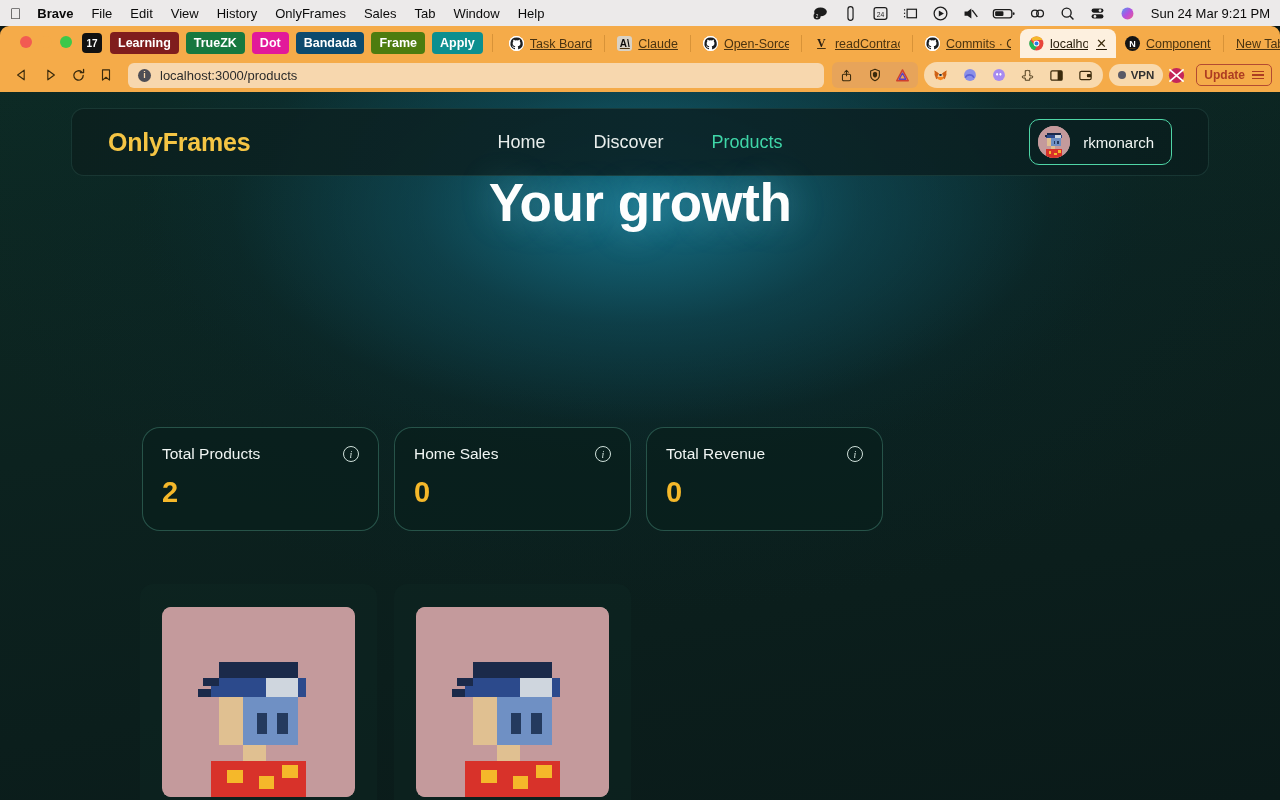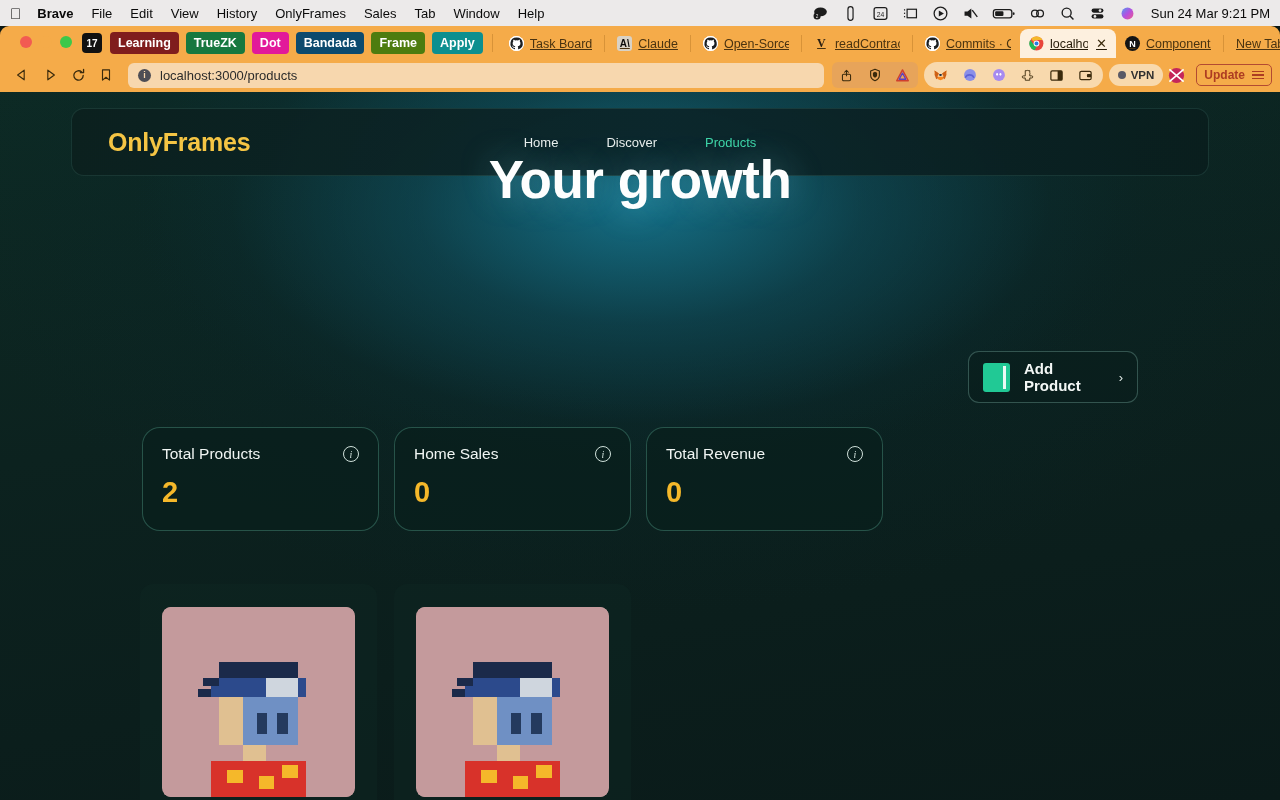--- a/index.html
+++ b/index.html
@@ -120,35 +120,35 @@
   
   .sitenav {
     position: absolute; left: 71px; top: 16px; width: 1138px; height: 68px;
     border-radius: 13px;
     background: linear-gradient(100deg, rgba(12,32,30,0.92) 0%, rgba(11,36,40,0.92) 52%, rgba(10,30,30,0.92) 100%);
     border: 1px solid rgba(110,200,180,0.14);
     display: flex; align-items: center; padding: 0 36px;
   }
   .brand { font-size: 25px; font-weight: bold; color: #f5c544; letter-spacing: -0.2px; }
   .navlinks { position: absolute; left: 0; right: 0; display: flex; justify-content: center; gap: 48px; pointer-events: none; }
-  .navlink { font-size: 13px; color: #e9eeec; pointer-events: auto; }
+  .navlink { font-size: 18px; color: #e9eeec; pointer-events: auto; }
   .navlink.active { color: #3fd6a8; }
   .userbtn {
     margin-left: auto; display: flex; align-items: center; gap: 13px;
     border: 1px solid #4fd5a6; border-radius: 10px;
     height: 46px; padding: 0 17px 0 8px; position: relative; z-index: 2;
   }
   .username { font-size: 15px; color: #f2f6f4; }
 
   .avatar-wrap { width: 32px; height: 32px; border-radius: 50%; overflow: hidden; background: #c49a9c; flex: none; }
   .avatar-wrap svg, .prodimg svg { display: block; width: 100%; height: 100%; }
 
   
   .hero {
-    position: absolute; top: 57px; left: 0; right: 0;
+    position: absolute; top: 80px; left: 0; right: 0;
     text-align: center;
     font-size: 53px; font-weight: bold; color: #fdfefe;
     letter-spacing: -0.5px;
     text-shadow: 0 0 34px rgba(140,230,245,0.35);
   }
 
   
   .addprod {
     position: absolute; left: 968px; top: 259px; width: 170px; height: 52px;
     border: 1px solid rgba(150,210,195,0.3); border-radius: 11px;
@@ -499,29 +499,45 @@
 
     <div class="sitenav">
       <span class="brand">OnlyFrames</span>
 
       <div class="navlinks">
         <span class="navlink">Home</span>
         <span class="navlink">Discover</span>
         <span class="navlink active">Products</span>
       </div>
 
+      <div class="userbtn">
+        <span class="avatar-wrap">
+          <svg viewBox="0 0 24 24" shape-rendering="crispEdges">
+            <rect width="24" height="24" fill="#c49a9c"></rect>
+            <rect x="7" y="5" width="10" height="2" fill="#1b2a4a"></rect>
+            <rect x="6" y="7" width="12" height="2" fill="#2c4a8c"></rect>
+            <rect x="13" y="7" width="4" height="2" fill="#cfd6de"></rect>
+            <rect x="5" y="7" width="2" height="1" fill="#1b2a4a"></rect>
+            <rect x="7" y="9" width="3" height="6" fill="#e0c091"></rect>
+            <rect x="10" y="9" width="7" height="6" fill="#6f90c4"></rect>
+            <rect x="11.8" y="11" width="1.3" height="2.6" fill="#243a5e"></rect>
+            <rect x="14.4" y="11" width="1.3" height="2.6" fill="#243a5e"></rect>
+            <rect x="10" y="15" width="3" height="2" fill="#e0c091"></rect>
+            <rect x="6" y="17" width="12" height="7" fill="#d8322a"></rect>
+            <rect x="8" y="19" width="2" height="2" fill="#f5b82a"></rect>
+            <rect x="12" y="20" width="2" height="2" fill="#f5b82a"></rect>
+            <rect x="15" y="18" width="2" height="2" fill="#f5b82a"></rect>
+          </svg>
+        </span>
+        <span class="username">rkmonarch</span>
+      </div>
     </div>
 
     <div class="hero">Your growth</div>
 
-    <div class="addprod">
-      <span class="addprod-icon"></span>
-      <span class="addprod-label">Add Product</span>
-      <span class="addprod-chevron">›</span>
-    </div>
 
     <div class="stats">
       <div class="statcard">
         <div class="stat-top">
           <span class="stat-label">Total Products</span>
           <span class="info-icon">i</span>
         </div>
         <div class="stat-value">2</div>
       </div>
 

